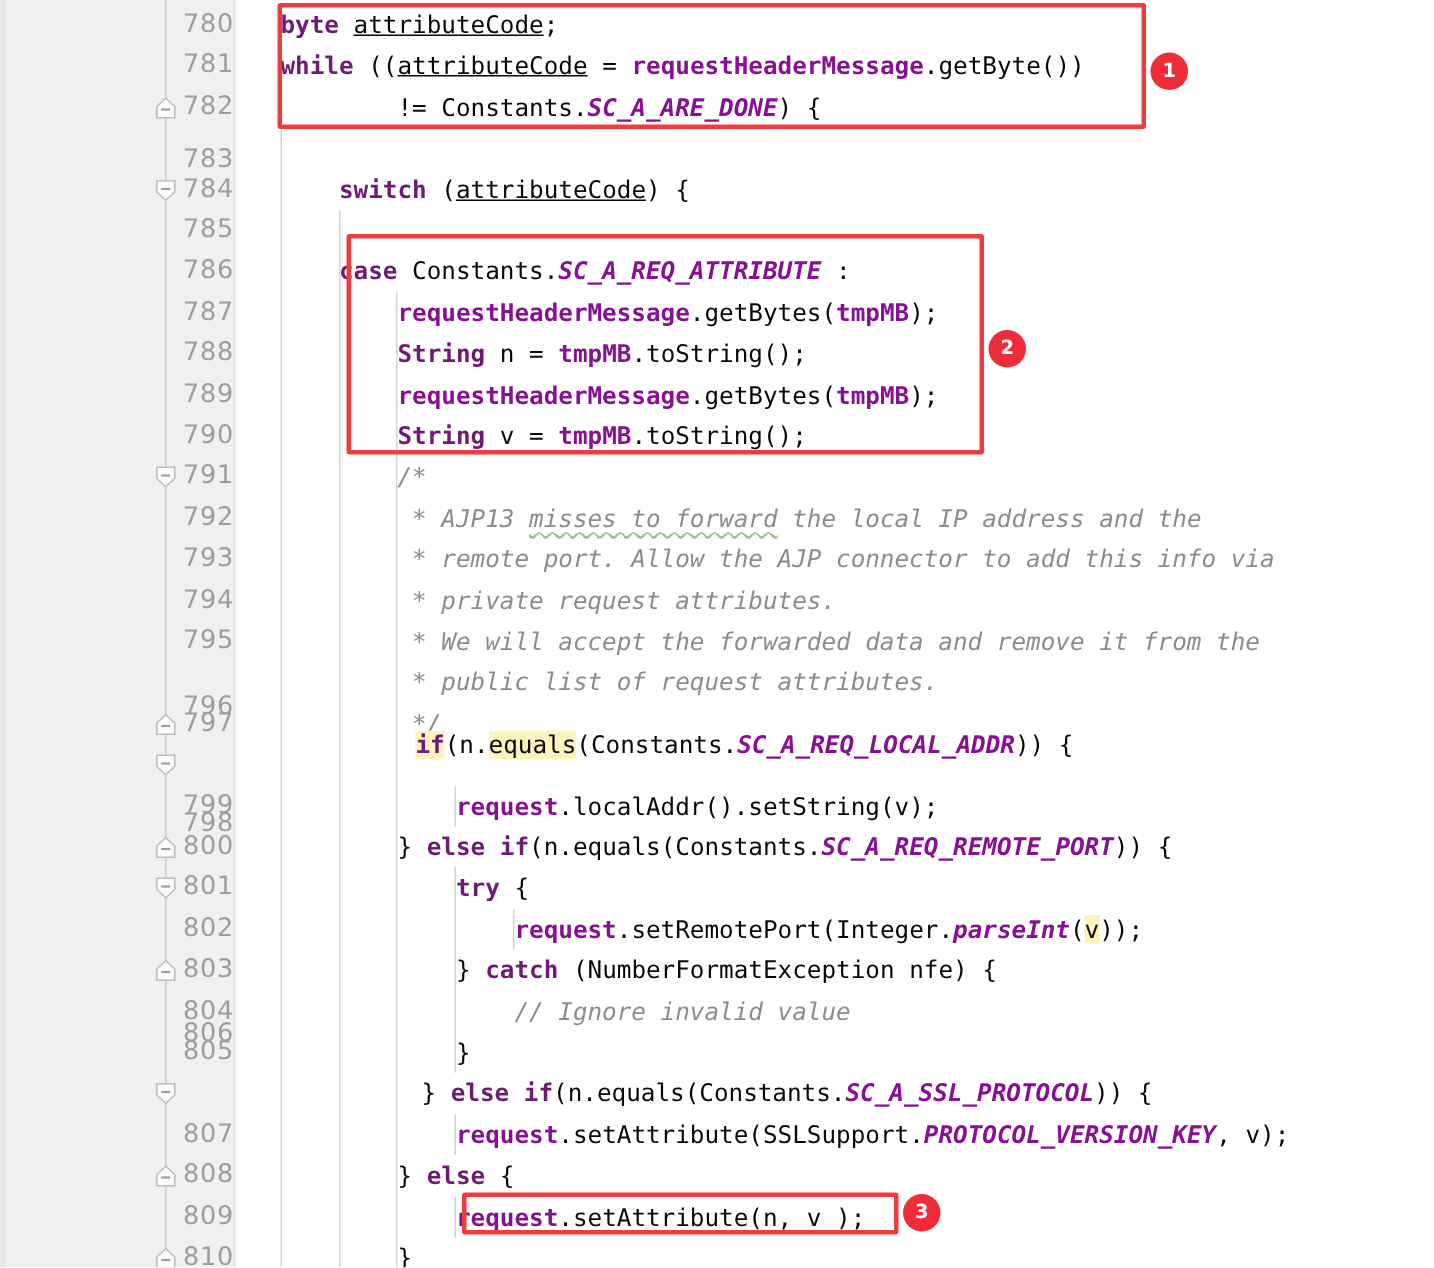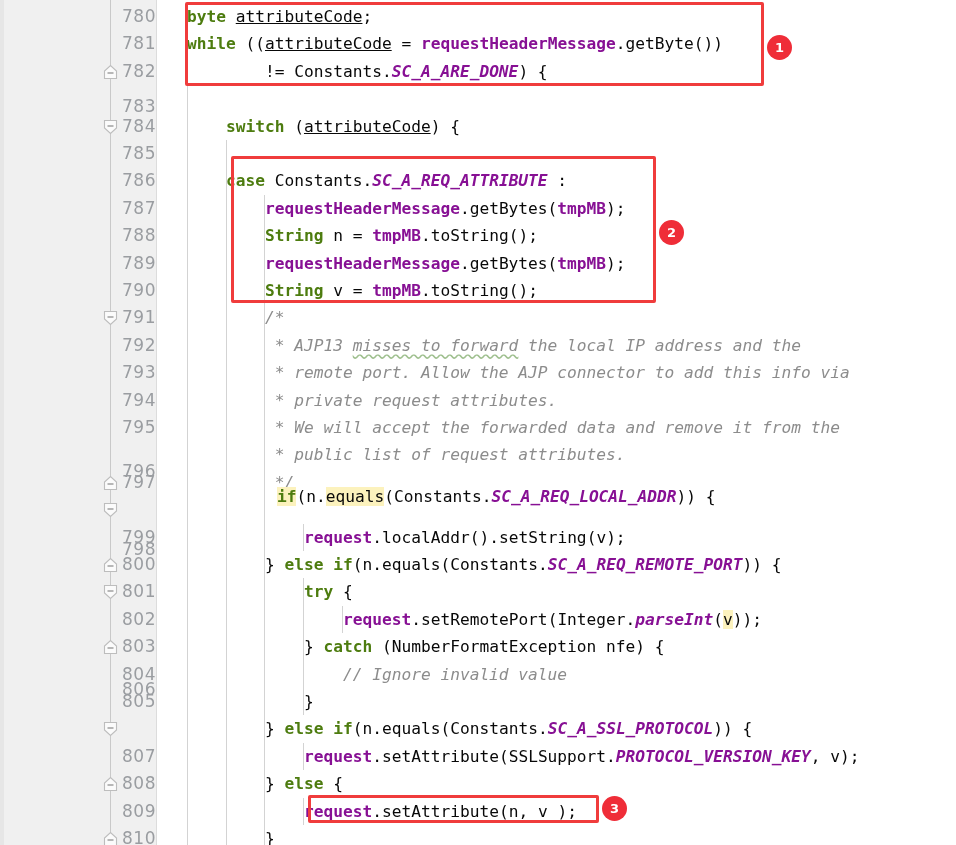--- a/index.html
+++ b/index.html
@@ -96,21 +96,21 @@
   }
 
   
   .iguide {
     position: absolute;
     width: 1px;
     background: #d3d3d3;
   }
 
   
-  .kw      { color: #4d7c0f; font-weight: bold; }
+  .kw      { color: #701a75; font-weight: bold; }
   .fld     { color: #871094; font-weight: bold; }
   .stc     { color: #871094; font-style: italic; font-weight: bold; }
   .cmt     { color: #8c8c8c; font-style: italic; }
   .plain   { color: #080808; }
   .und     { text-decoration: underline; text-decoration-color: #080808; }
   .hl      { background: #fcf2bd; }
   .spell {
     text-decoration: underline;
     text-decoration-style: wavy;
     text-decoration-color: #9fc08f;
@@ -282,21 +282,21 @@
         <div class="line" style="top: 441.4px; left: 30px;">         <span class="cmt">* public list of request attributes.</span></div>
         <div class="line" style="top: 468.8px; left: 30px;">         <span class="cmt">*/</span></div>
         <div class="line" style="top: 483px; left: 30px; padding-left: 12px;">        <span class="hl"><span class="kw">if</span></span>(<span class="plain">n</span>.<span class="hl"><span class="plain">equals</span></span>(<span class="plain">Constants</span>.<span class="stc">SC_A_REQ_LOCAL_ADDR</span>)) {</div>
         <div class="line" style="top: 523.6px; left: 30px;">            <span class="fld">request</span>.<span class="plain">localAddr</span>().<span class="plain">setString</span>(<span class="plain">v</span>);</div>
         <div class="line" style="top: 551px; left: 30px;">        } <span class="kw">else</span> <span class="kw">if</span>(<span class="plain">n</span>.<span class="plain">equals</span>(<span class="plain">Constants</span>.<span class="stc">SC_A_REQ_REMOTE_PORT</span>)) {</div>
         <div class="line" style="top: 578.4px; left: 30px;">            <span class="kw">try</span> {</div>
         <div class="line" style="top: 605.8px; left: 30px;">                <span class="fld">request</span>.<span class="plain">setRemotePort</span>(<span class="plain">Integer</span>.<span class="stc">parseInt</span>(<span class="hl"><span class="plain">v</span></span>));</div>
         <div class="line" style="top: 633.2px; left: 30px;">            } <span class="kw">catch</span> (<span class="plain">NumberFormatException</span> <span class="plain">nfe</span>) {</div>
         <div class="line" style="top: 660.6px; left: 30px;">                <span class="cmt">// Ignore invalid value</span></div>
         <div class="line" style="top: 688px; left: 30px;">            }</div>
-        <div class="line" style="top: 715.4px; left: 30px;">        } <span class="kw">else</span> <span class="kw">if</span>(<span class="plain">n</span>.<span class="plain">equals</span>(<span class="plain">Constants</span>.<span class="stc">SC_A_SSL_PROTOCOL</span>)) {</div>
+        <div class="line" style="top: 715.4px; left: 30px; padding-left: 16px;">        } <span class="kw">else</span> <span class="kw">if</span>(<span class="plain">n</span>.<span class="plain">equals</span>(<span class="plain">Constants</span>.<span class="stc">SC_A_SSL_PROTOCOL</span>)) {</div>
         <div class="line" style="top: 742.8px; left: 30px;">            <span class="fld">request</span>.<span class="plain">setAttribute</span>(<span class="plain">SSLSupport</span>.<span class="stc">PROTOCOL_VERSION_KEY</span>, <span class="plain">v</span>);</div>
         <div class="line" style="top: 770.2px; left: 30px;">        } <span class="kw">else</span> {</div>
         <div class="line" style="top: 797.6px; left: 30px;">            <span class="fld">request</span>.<span class="plain">setAttribute</span>(<span class="plain">n</span>, <span class="plain">v</span> );</div>
         <div class="line" style="top: 825px; left: 30px;">        }</div>
       </div>
   </div>
 
   <div class="abox" style="left:185px; top:2px; width:579px; height:84px;"></div>
   <div class="badge" style="left:767px; top:35px;">1</div>
 

